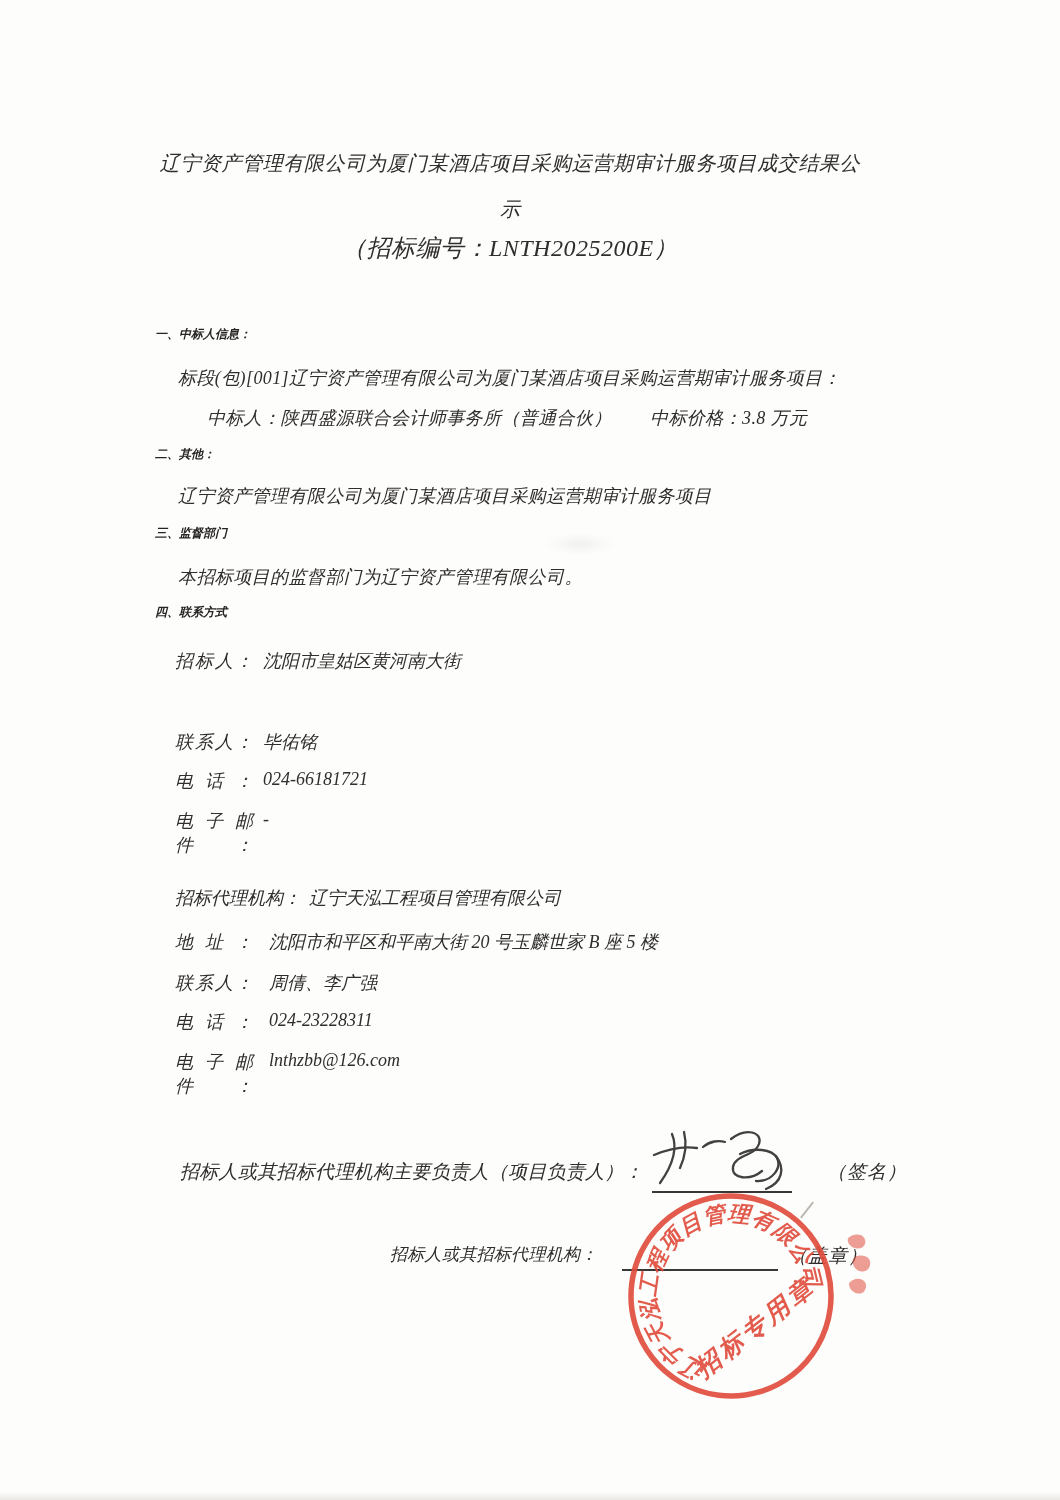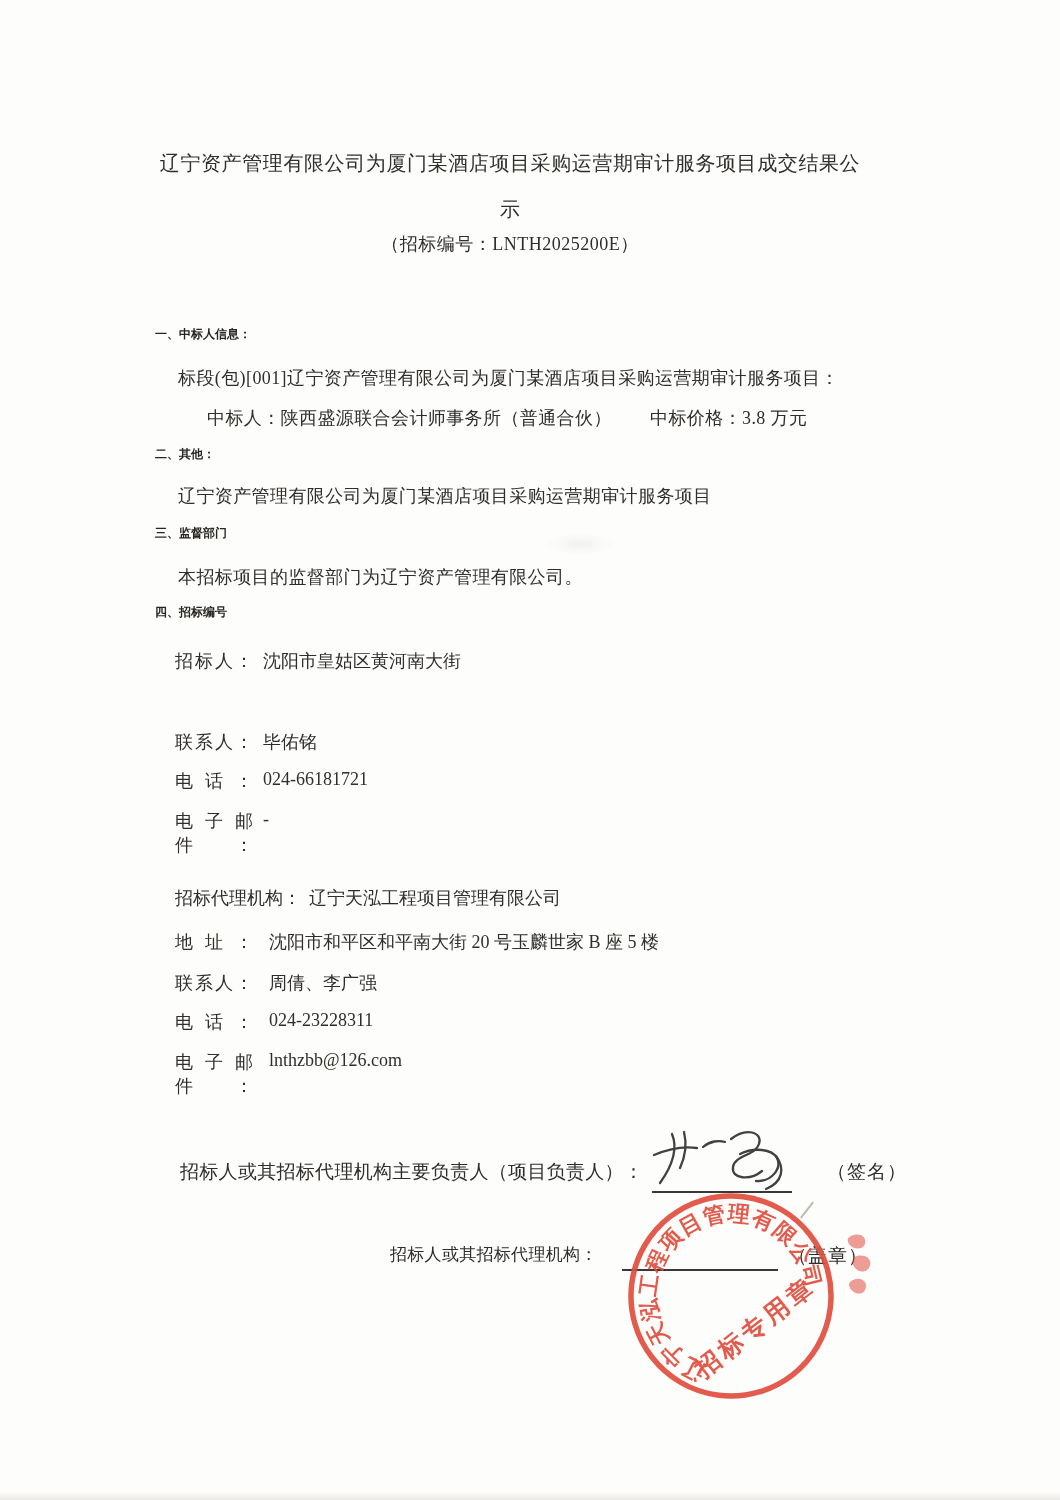--- a/index.html
+++ b/index.html
@@ -3,26 +3,26 @@
 <meta charset="utf-8">
 <style>
   html,body{margin:0;padding:0;}
   body{
     width:1060px;height:1500px;
     background:#fdfdfc;
     font-family:"Liberation Serif","DejaVu Serif",serif;
     color:#302e2b;
     overflow:hidden;
   }
-  .page{position:relative;width:1060px;height:1500px;}
+  .page{position:relative;width:1060px;height:1500px;font-style:italic;}
   .abs{position:absolute;white-space:nowrap;}
   
   .title1{left:158px;top:150px;width:704px;font-size:20px;letter-spacing:0.6px;text-align:center;font-weight:500;}
   .title2{left:158px;top:196px;width:704px;font-size:20px;text-align:center;font-weight:500;}
-  .tenderno{left:158px;top:232px;width:704px;font-size:18px;text-align:center;letter-spacing:0.5px;}
+  .tenderno{left:158px;top:232px;width:704px;font-size:24px;text-align:center;letter-spacing:0.5px;}
   
   .h{font-family:"Liberation Sans","DejaVu Sans",sans-serif;font-weight:bold;font-size:12px;left:155px;color:#272522;}
   .h1{top:326px;}.h2{top:446px;}.h3{top:525px;}.h4{top:604px;}
   
   .p{font-size:18px;left:178px;letter-spacing:0.4px;}
   .lot{top:366px;}
   .s2b{top:484px;}
   .s3b{top:565px;}
   .winner{top:406px;left:207px;}
   .price{top:406px;left:650px;}
@@ -68,21 +68,21 @@
   <div class="abs p winner">中标人：陕西盛源联合会计师事务所（普通合伙）</div>
   <div class="abs p price">中标价格：3.8 万元</div>
 
   <div class="abs h h2">二、其他：</div>
   <div class="abs p s2b">辽宁资产管理有限公司为厦门某酒店项目采购运营期审计服务项目</div>
 
   <div class="abs h h3">三、监督部门</div>
   <div class="abs p s3b">本招标项目的监督部门为辽宁资产管理有限公司。</div>
   <div class="abs smudge"></div>
 
-  <div class="abs h h4">四、招标编号</div>
+  <div class="abs h h4">四、联系方式</div>
 
   <div class="crow t1">
     <span class="clabel">招标人：</span><span class="cvalue">沈阳市皇姑区黄河南大街</span>
   </div>
   <div class="crow t3">
     <span class="clabel">联系人：</span><span class="cvalue">毕佑铭</span>
   </div>
   <div class="crow t4">
     <span class="clabel">电话：</span><span class="cvalue">024-66181721</span>
   </div>

